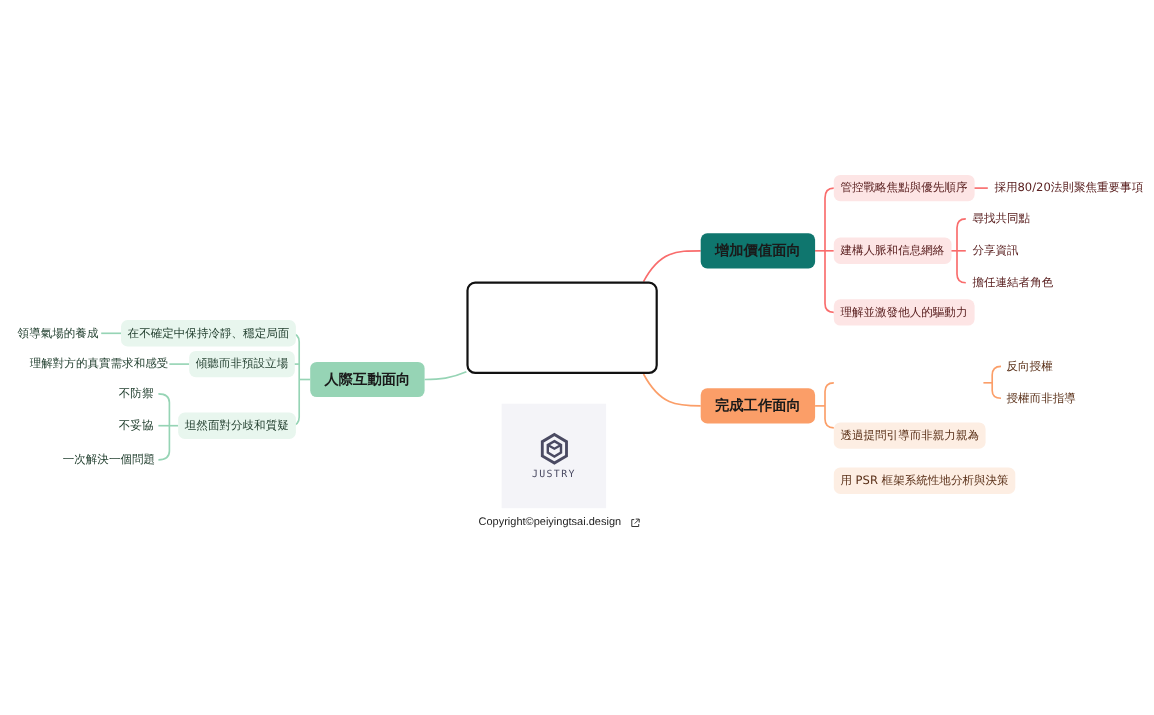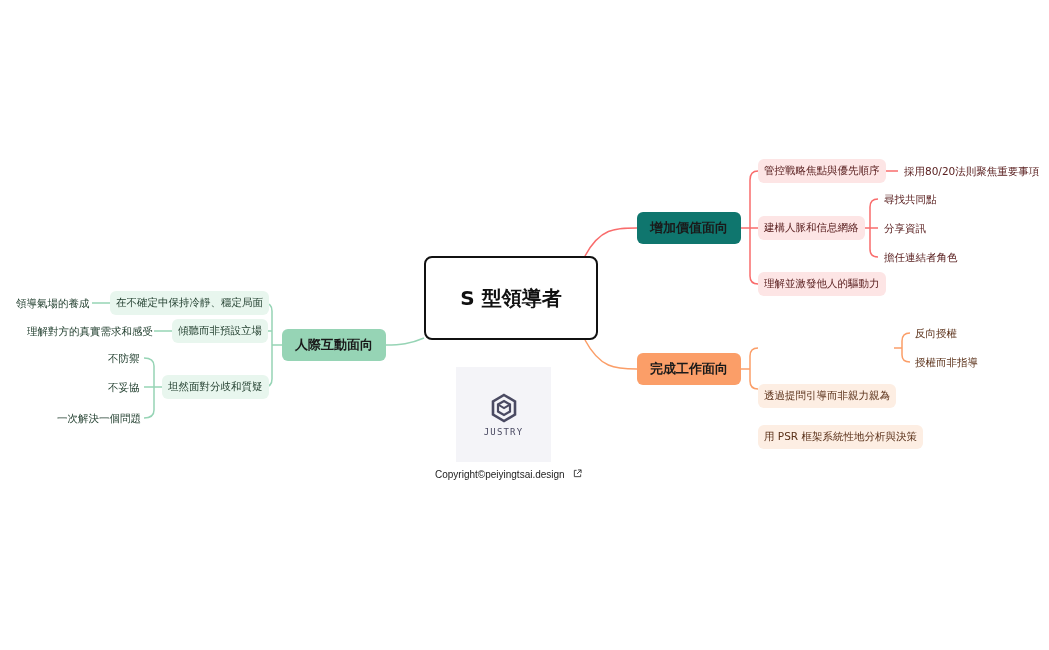--- a/index.html
+++ b/index.html
@@ -20,21 +20,21 @@
   .red-leaf { color:#5a2020; }
   .orange-main { background:#fb9e68; }
   .orange-sub { background:#fdeee3; color:#5a3018;margin-top:48px; }
   .orange-leaf { color:#5a3018; }
   .green-main { background:#96d4b5; }
   .green-sub { background:#e8f6ee; color:#234030; }
   .green-leaf { color:#234030; }
   .logo-box { left:456px; top:367px; width:95px; height:95px; background:#f4f4f8; display:flex;
               flex-direction:column; align-items:center; justify-content:center; }
   .logo-text { font-size:9px; letter-spacing:1.2px; font-weight:normal; color:#4a4a62; margin-top:4px; font-family:"DejaVu Sans Mono","Liberation Mono",monospace; }
-  .copyright { left:435px; top:469px; font-size:10px; color:#222; display:flex; align-items:flex-start; gap:8px; font-family:"Liberation Sans",sans-serif; }
+  .copyright { left:435px; top:469px; font-size:10px; color:#222; display:flex; align-items:flex-end; gap:8px; font-family:"Liberation Sans",sans-serif; }
 </style>
 </head>
 <body>
 
 <svg class="lines">
 
   <path d="M585,256 C600,228 615,228 637,228" stroke="#f96c6c" stroke-width="1.5" fill="none"></path>
 
   <path d="M741,228 L750,228" stroke="#f96c6c" stroke-width="1.5" fill="none"></path>
   <path d="M758,171 Q750,171 750,180 L750,276 Q750,284 758,284" stroke="#f96c6c" stroke-width="1.5" fill="none"></path>
@@ -55,21 +55,20 @@
   <path d="M264,303 Q272,303 272,311 L272,379 Q272,387 264,387" stroke="#96d4b5" stroke-width="1.5" fill="none"></path>
   <path d="M264,331 L272,331" stroke="#96d4b5" stroke-width="1.5" fill="none"></path>
   <path d="M110,303 L92,303" stroke="#96d4b5" stroke-width="1.5" fill="none"></path>
   <path d="M172,331 L154,331" stroke="#96d4b5" stroke-width="1.5" fill="none"></path>
   <path d="M162,387 L154,387" stroke="#96d4b5" stroke-width="1.5" fill="none"></path>
   <path d="M144,358 Q154,358 154,366 L154,410 Q154,418 144,418" stroke="#96d4b5" stroke-width="1.5" fill="none"></path>
   <path d="M144,387 L154,387" stroke="#96d4b5" stroke-width="1.5" fill="none"></path>
 </svg>
 
 <div class="abs root">
-  <div>S 型領導者</div>
 </div>
 
 <div class="abs main red-main" style="left:637px;top:212px;width:104px;">增加價值面向</div>
 <div class="abs sub red-sub" style="left:758px;top:159px;">管控戰略焦點與優先順序</div>
 <div class="abs leaf red-leaf" style="left:904px;top:164px;">採用80/20法則聚焦重要事項</div>
 <div class="abs sub red-sub" style="left:758px;top:216px;">建構人脈和信息網絡</div>
 <div class="abs leaf red-leaf" style="left:884px;top:192px;">尋找共同點</div>
 <div class="abs leaf red-leaf" style="left:884px;top:221px;">分享資訊</div>
 <div class="abs leaf red-leaf" style="left:884px;top:250px;">擔任連結者角色</div>
 <div class="abs sub red-sub" style="left:758px;top:272px;">理解並激發他人的驅動力</div>

